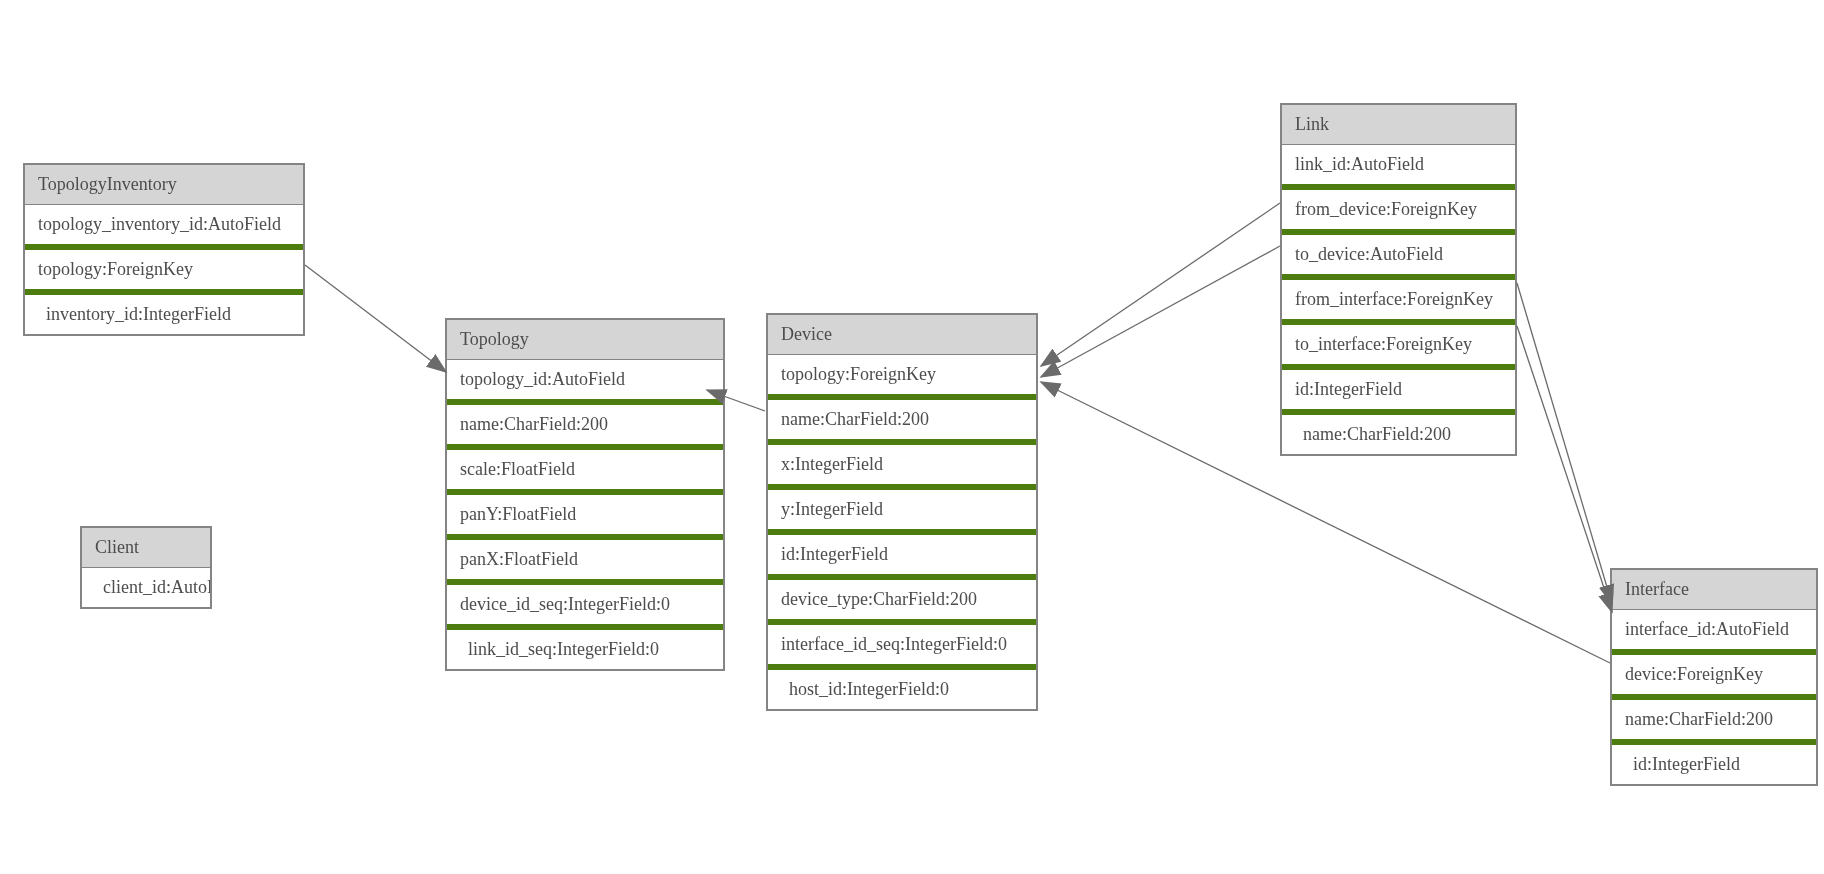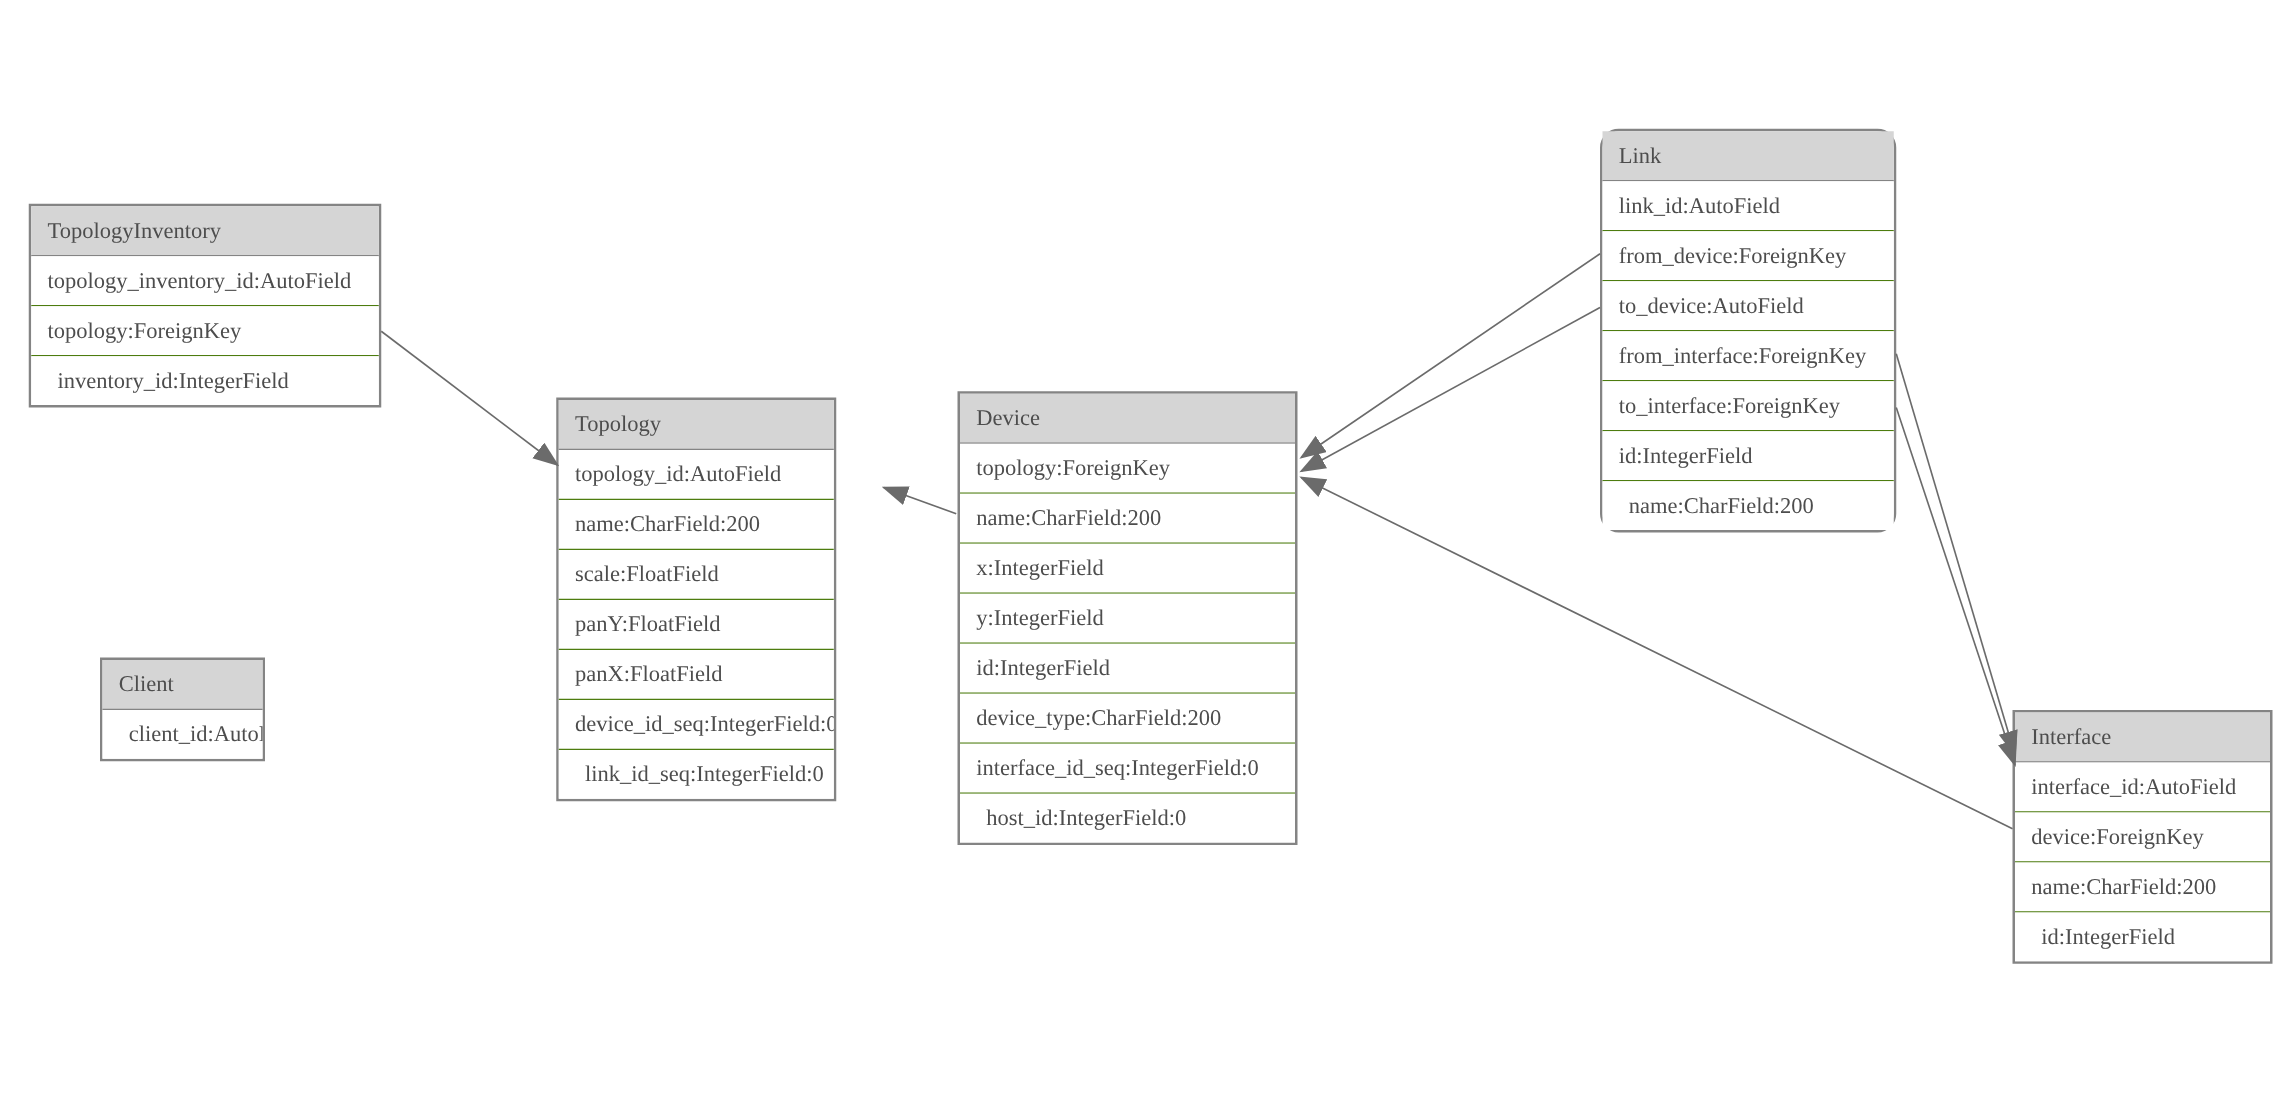--- a/index.html
+++ b/index.html
@@ -40,21 +40,21 @@
     padding: 0 13px;
     background: #d5d5d5;
     border-bottom: 1px solid #848484;
     overflow: hidden;
   }
   .entity .row {
     height: 39px;
     line-height: 39px;
     padding: 0 13px;
     background: #ffffff;
-    border-bottom: 1px solid #4d7c0f;
+    border-bottom: 6px solid #4d7c0f;
     overflow: hidden;
   }
   .entity .row:last-child { border-bottom: none; padding-left: 21px; }
   .edge-line {
     stroke: #6b6b6b;
     stroke-width: 1.3;
     fill: none;
   }
 </style>
 </head>
@@ -77,21 +77,21 @@
     <line class="edge-line" x1="1610" y1="663" x2="1041" y2="382" marker-end="url(#arrow)"></line>
   </svg>
 
   <div class="entity" style="left:23px; top:163px; width:282px;">
     <div class="hdr">TopologyInventory</div>
     <div class="row">topology_inventory_id:AutoField</div>
     <div class="row">topology:ForeignKey</div>
     <div class="row">inventory_id:IntegerField</div>
   </div>
 
-  <div class="entity" style="left:445px; top:318px; width:224px;">
+  <div class="entity" style="left:445px; top:318px; width:280px;">
     <div class="hdr">Topology</div>
     <div class="row">topology_id:AutoField</div>
     <div class="row">name:CharField:200</div>
     <div class="row">scale:FloatField</div>
     <div class="row">panY:FloatField</div>
     <div class="row">panX:FloatField</div>
     <div class="row">device_id_seq:IntegerField:0</div>
     <div class="row">link_id_seq:IntegerField:0</div>
   </div>
 
@@ -105,21 +105,21 @@
     <div class="row">topology:ForeignKey</div>
     <div class="row">name:CharField:200</div>
     <div class="row">x:IntegerField</div>
     <div class="row">y:IntegerField</div>
     <div class="row">id:IntegerField</div>
     <div class="row">device_type:CharField:200</div>
     <div class="row">interface_id_seq:IntegerField:0</div>
     <div class="row">host_id:IntegerField:0</div>
   </div>
 
-  <div class="entity" style="left:1280px; top:103px; width:237px;border-radius:15px;">
+  <div class="entity" style="left:1280px; top:103px; width:237px;">
     <div class="hdr">Link</div>
     <div class="row">link_id:AutoField</div>
     <div class="row">from_device:ForeignKey</div>
     <div class="row">to_device:AutoField</div>
     <div class="row">from_interface:ForeignKey</div>
     <div class="row">to_interface:ForeignKey</div>
     <div class="row">id:IntegerField</div>
     <div class="row">name:CharField:200</div>
   </div>
 

